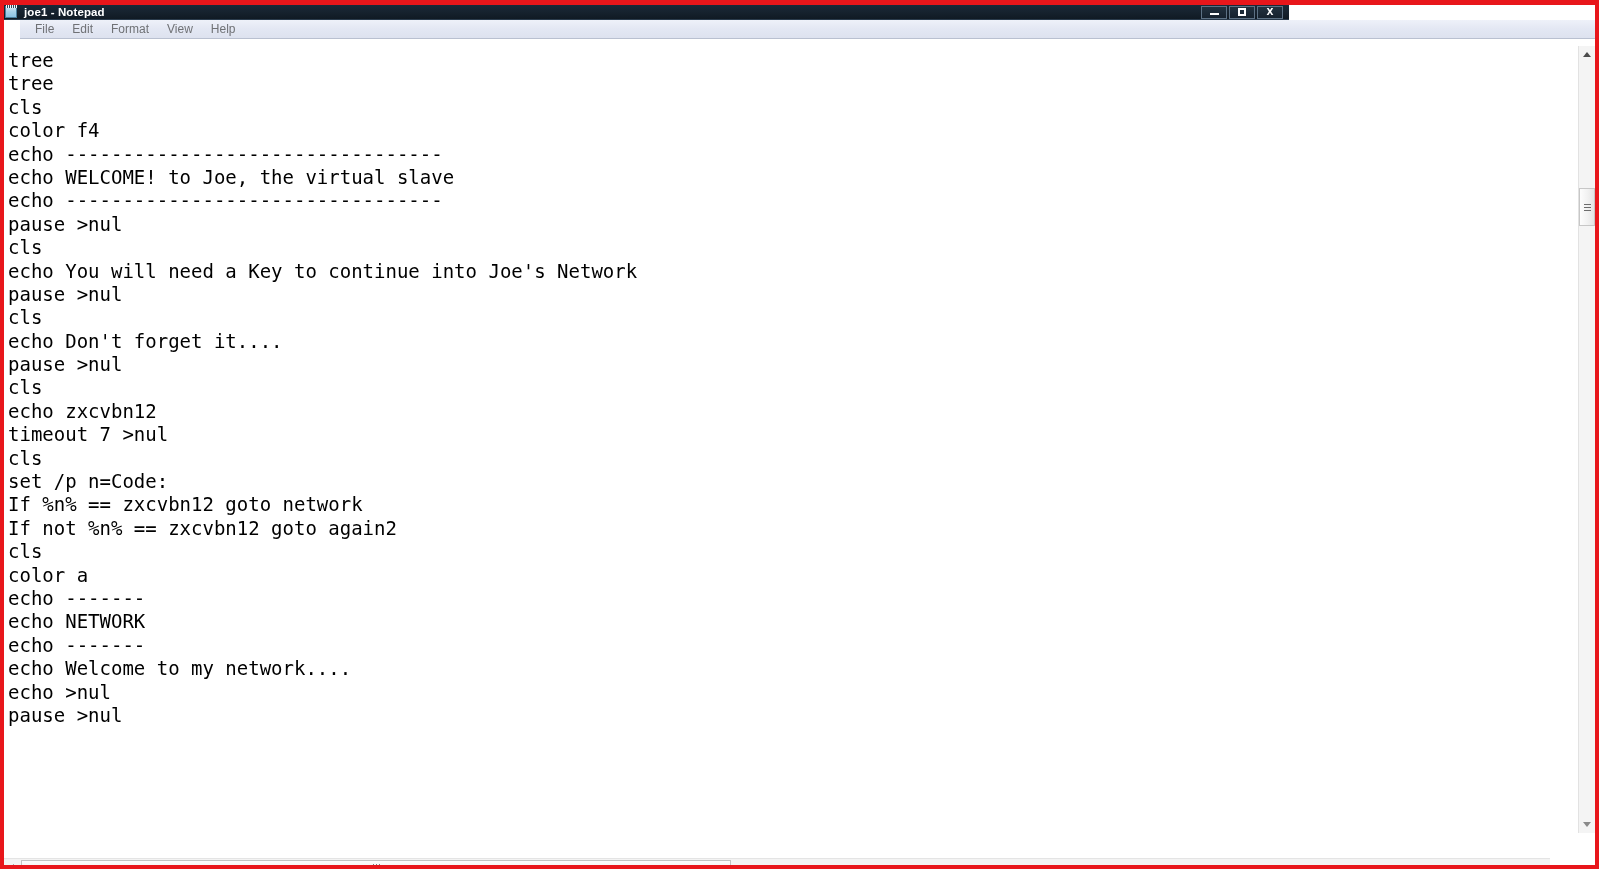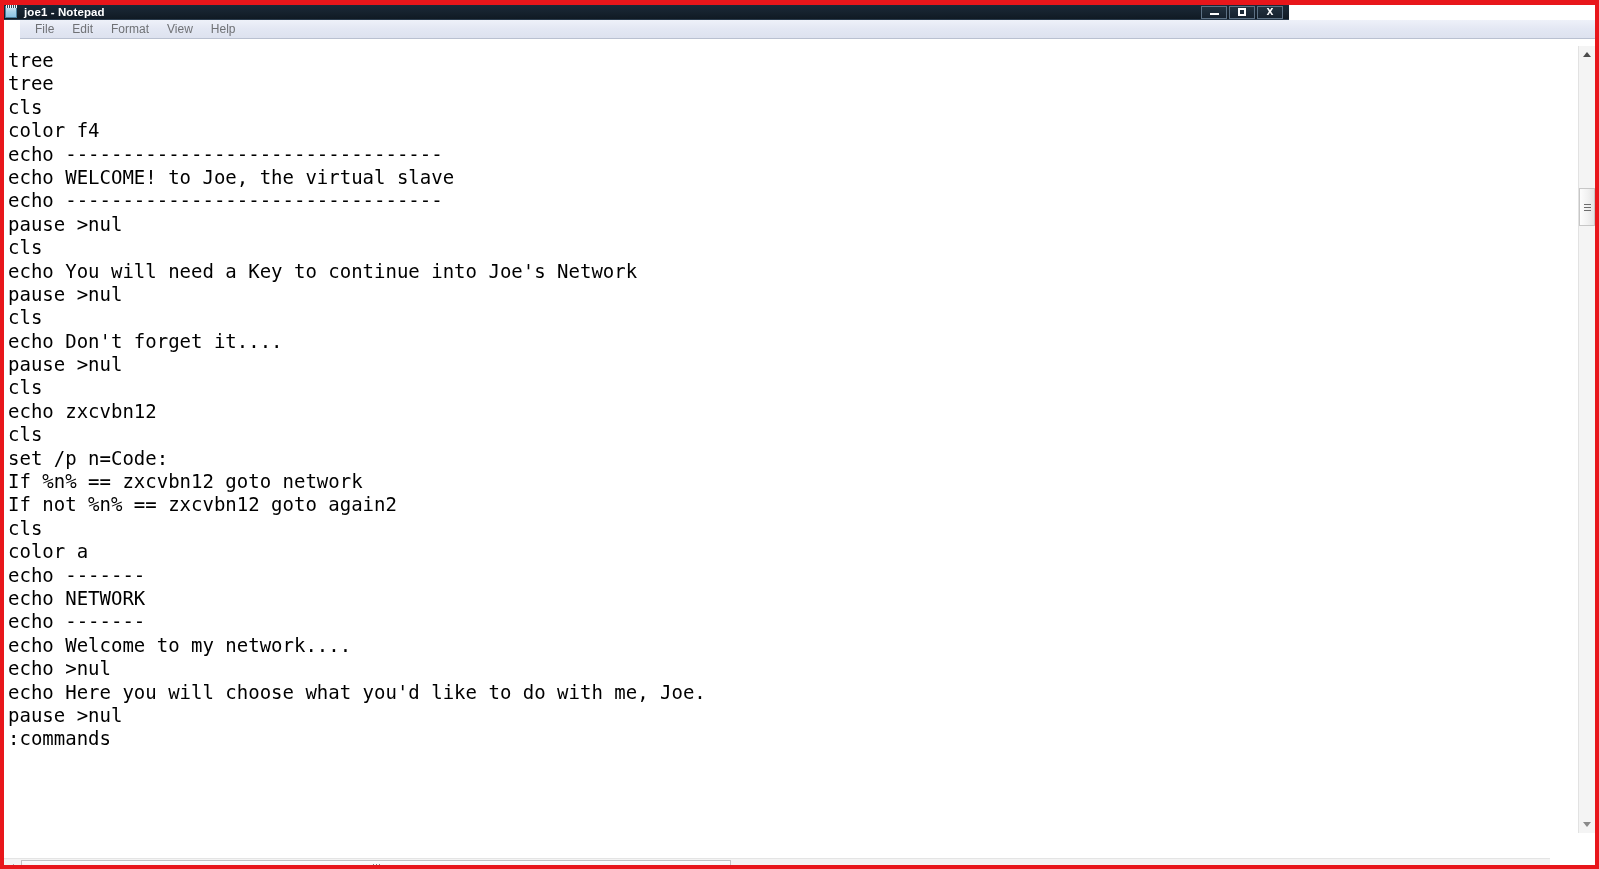--- a/index.html
+++ b/index.html
@@ -309,34 +309,33 @@
         <div class="code-line">echo ---------------------------------</div>
         <div class="code-line">pause &gt;nul</div>
         <div class="code-line">cls</div>
         <div class="code-line">echo You will need a Key to continue into Joe's Network</div>
         <div class="code-line">pause &gt;nul</div>
         <div class="code-line">cls</div>
         <div class="code-line">echo Don't forget it....</div>
         <div class="code-line">pause &gt;nul</div>
         <div class="code-line">cls</div>
         <div class="code-line">echo zxcvbn12</div>
+        <div class="code-line">timeout 7 &gt;nul</div>
         <div class="code-line">cls</div>
         <div class="code-line">set /p n=Code:</div>
         <div class="code-line">If %n% == zxcvbn12 goto network</div>
         <div class="code-line">If not %n% == zxcvbn12 goto again2</div>
         <div class="code-line">cls</div>
         <div class="code-line">color a</div>
         <div class="code-line">echo -------</div>
         <div class="code-line">echo NETWORK</div>
         <div class="code-line">echo -------</div>
         <div class="code-line">echo Welcome to my network....</div>
         <div class="code-line">echo &gt;nul</div>
-        <div class="code-line">echo Here you will choose what you'd like to do with me, Joe.</div>
         <div class="code-line">pause &gt;nul</div>
-        <div class="code-line">:commands</div>
       </div>
 
     <div class="right-filler"></div>
 
     <div class="vscroll">
       <div class="vs-arrow-up">
         <i class="tri-up"></i>
       </div>
       <div class="vs-thumb">
         <i class="vs-grip"></i>

